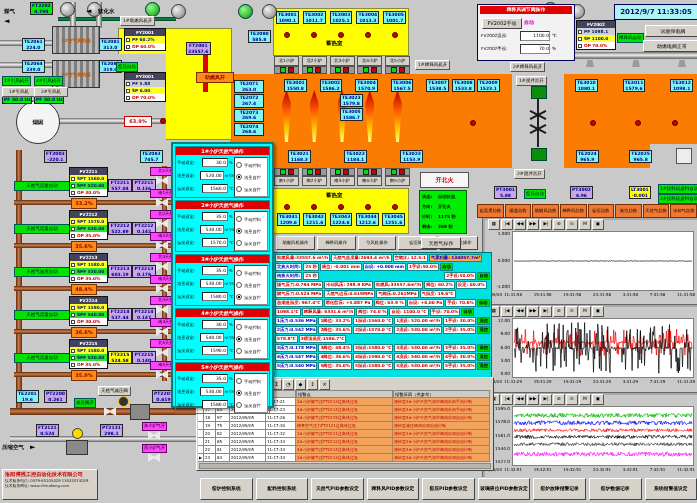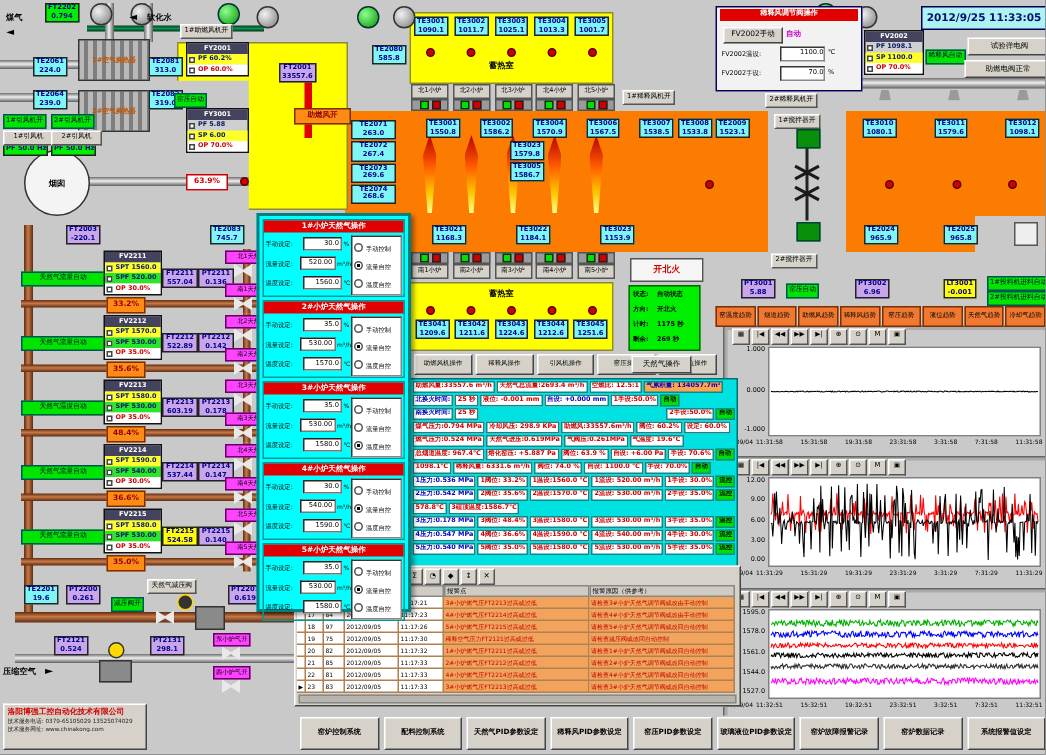--- a/index.html
+++ b/index.html
@@ -466,21 +466,21 @@
     <div class="btn3d" style="left:4px;top:13px;width:34px;height:9px;line-height:9px">FV2002手动</div>
     <div class="abs" style="left:46px;top:14px;font-size:5px;color:#c0c;font-weight:bold">自动</div>
     <div class="abs" style="left:3px;top:28px;font-size:4.3px">FV2002温设:</div>
     <div class="abs" style="left:42px;top:26px;width:28px;height:8px;background:#fff;border:1px inset #888;font-size:4.5px;text-align:right;line-height:8px">1100.0</div>
     <div class="abs" style="left:74px;top:28px;font-size:4.3px">℃</div>
     <div class="abs" style="left:3px;top:41px;font-size:4.3px">FV2002手设:</div>
     <div class="abs" style="left:42px;top:39px;width:28px;height:8px;background:#fff;border:1px inset #888;font-size:4.5px;text-align:right;line-height:8px">70.0</div>
     <div class="abs" style="left:74px;top:41px;font-size:4.3px">%</div>
   </div>
 
-  <div class="datebox">2012/9/25 11:33:05</div>
+  <div class="datebox">2012/9/7 11:33:05</div>
   <div class="btn3d" style="left:645px;top:25px;width:50px;height:10px;line-height:10px">试验弹电阀</div>
   <div class="btn3d" style="left:643px;top:40px;width:52px;height:10px;line-height:10px">助燃电阀正常</div>
 
   <div class="fan" style="left:543px;top:2px"></div>
   <div class="fan gy" style="left:570px;top:4px"></div>
   <div class="gpipev" style="left:548px;top:16px;width:6px;height:38px"></div>
   <div class="gpipe" style="left:554px;top:52px;width:143px;height:7px"></div>
   <div class="abs" style="left:586px;top:60px;width:8px;height:7px;background:#9a9a9a;clip-path:polygon(20% 0,80% 0,100% 100%,0 100%);z-index:3"></div>
   <div class="abs" style="left:632px;top:60px;width:8px;height:7px;background:#9a9a9a;clip-path:polygon(20% 0,80% 0,100% 100%,0 100%);z-index:3"></div>
   <div class="abs" style="left:678px;top:60px;width:8px;height:7px;background:#9a9a9a;clip-path:polygon(20% 0,80% 0,100% 100%,0 100%);z-index:3"></div>

